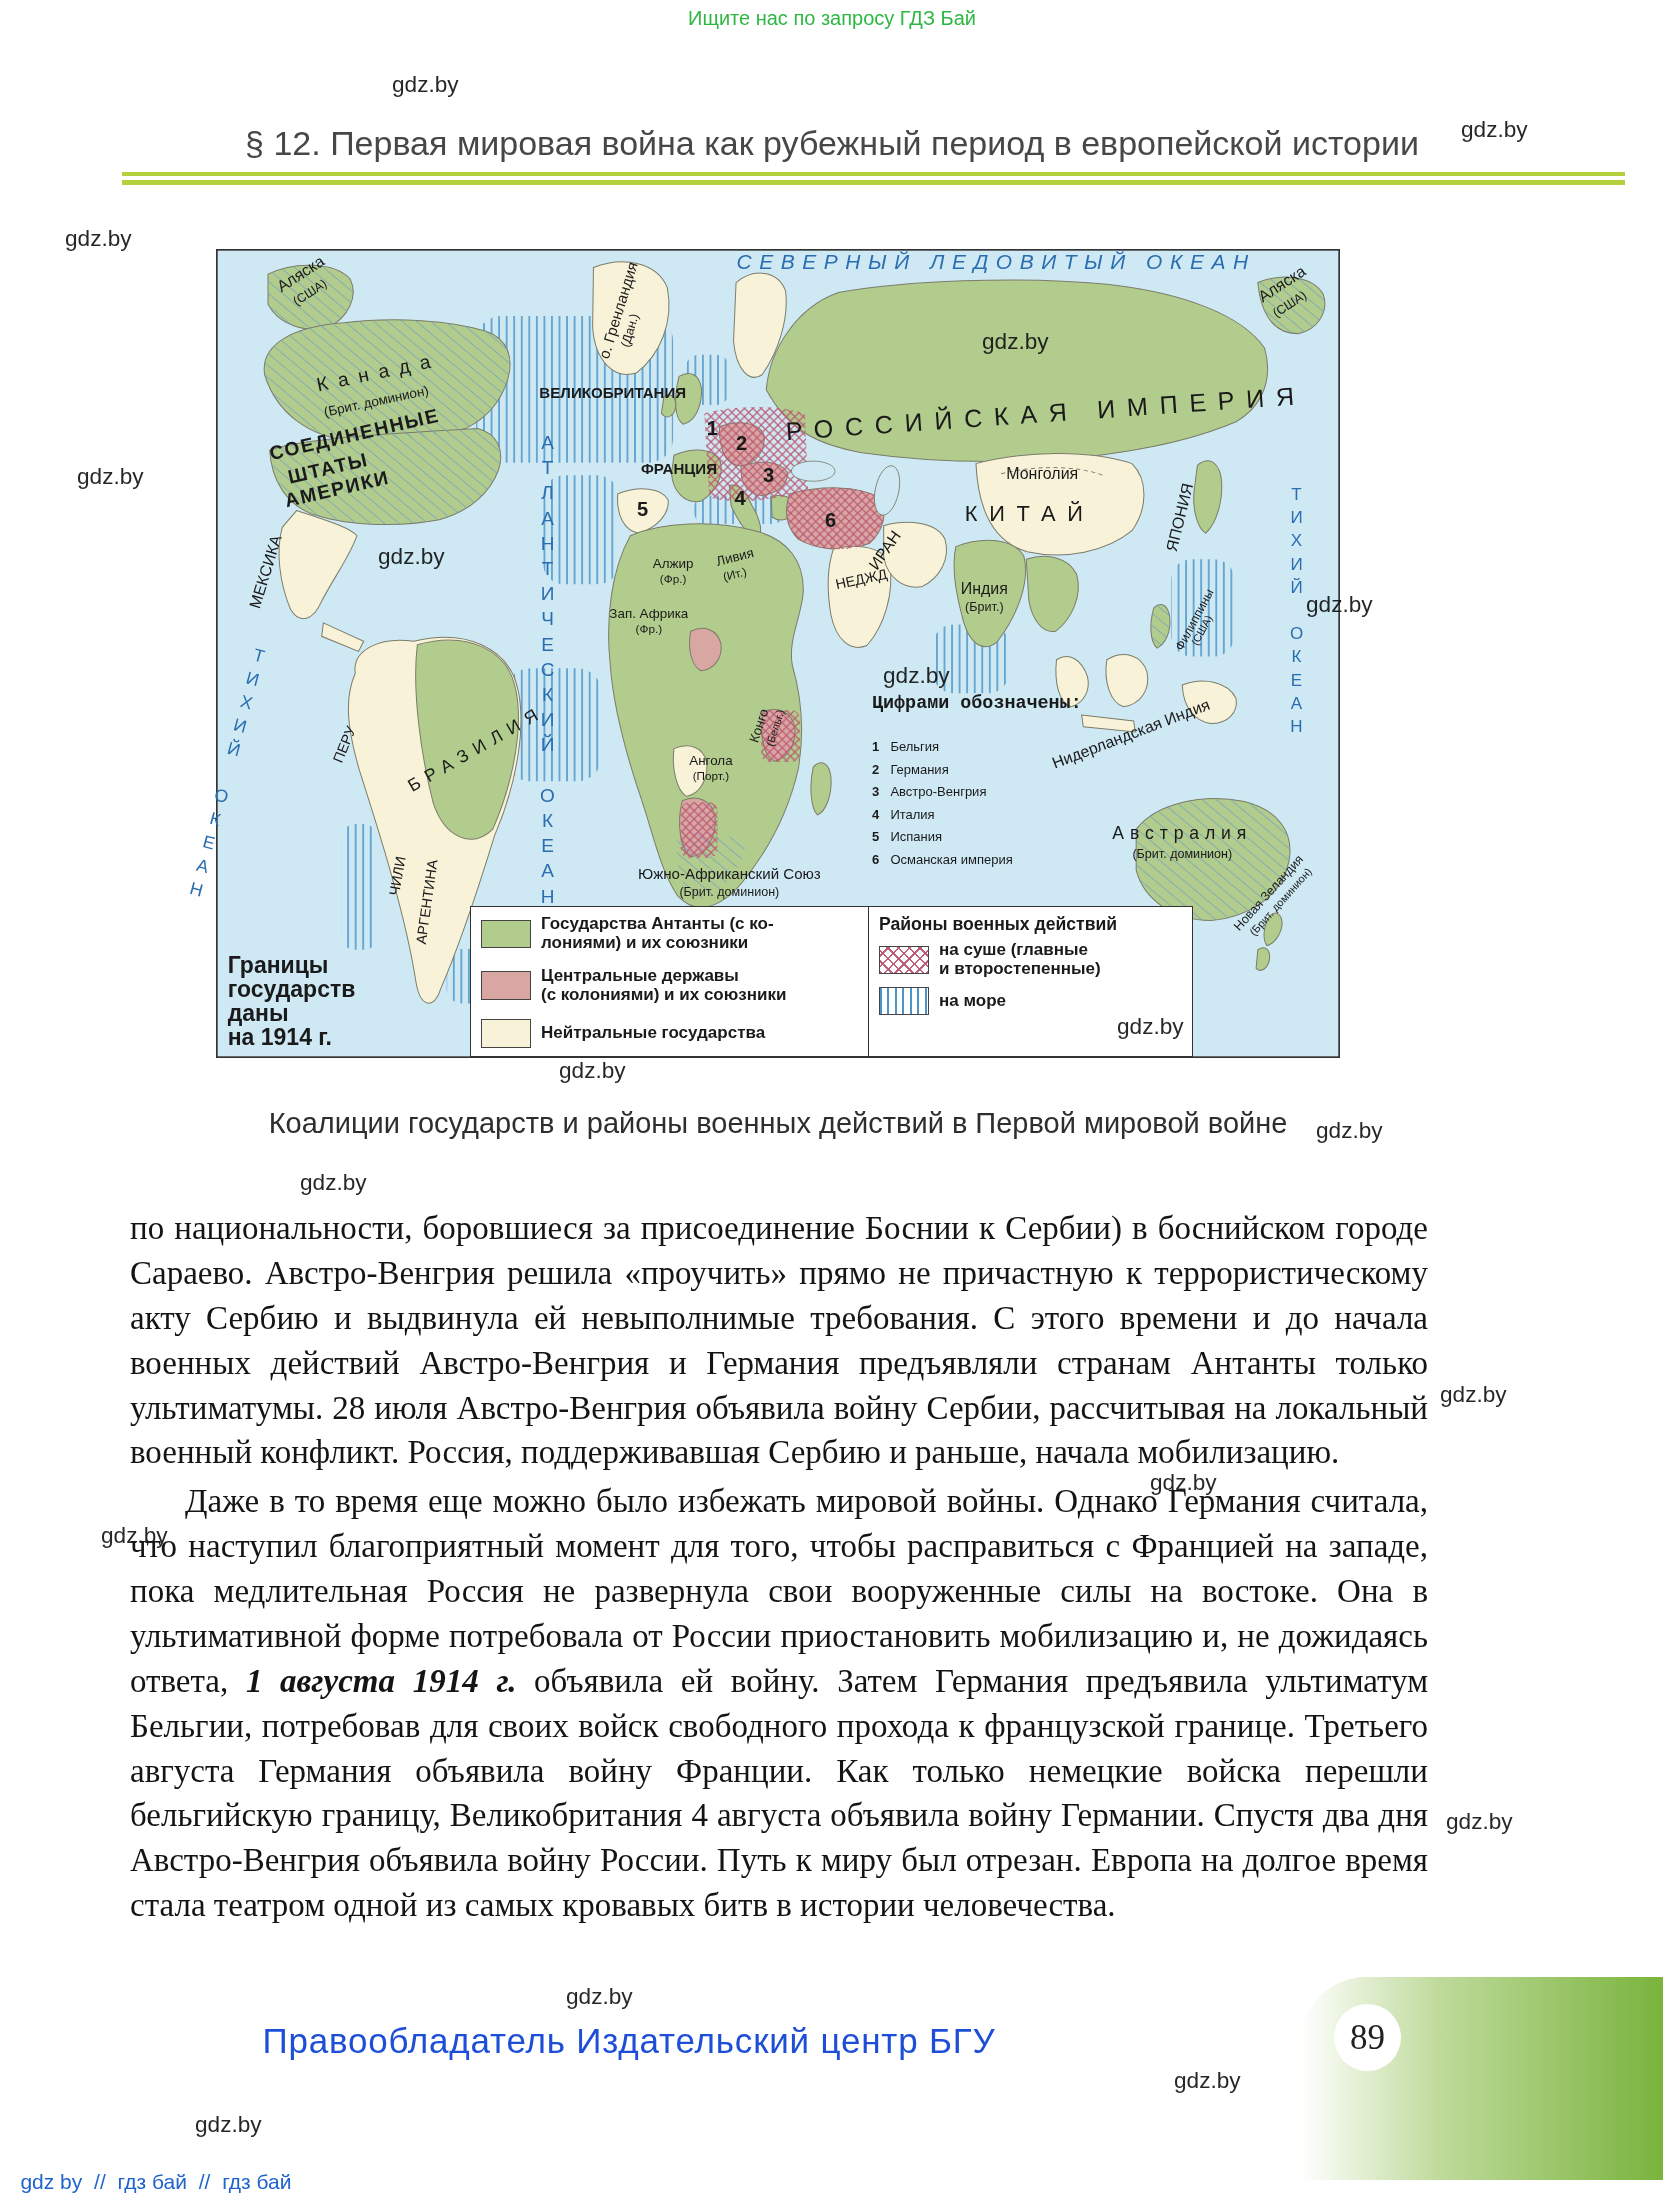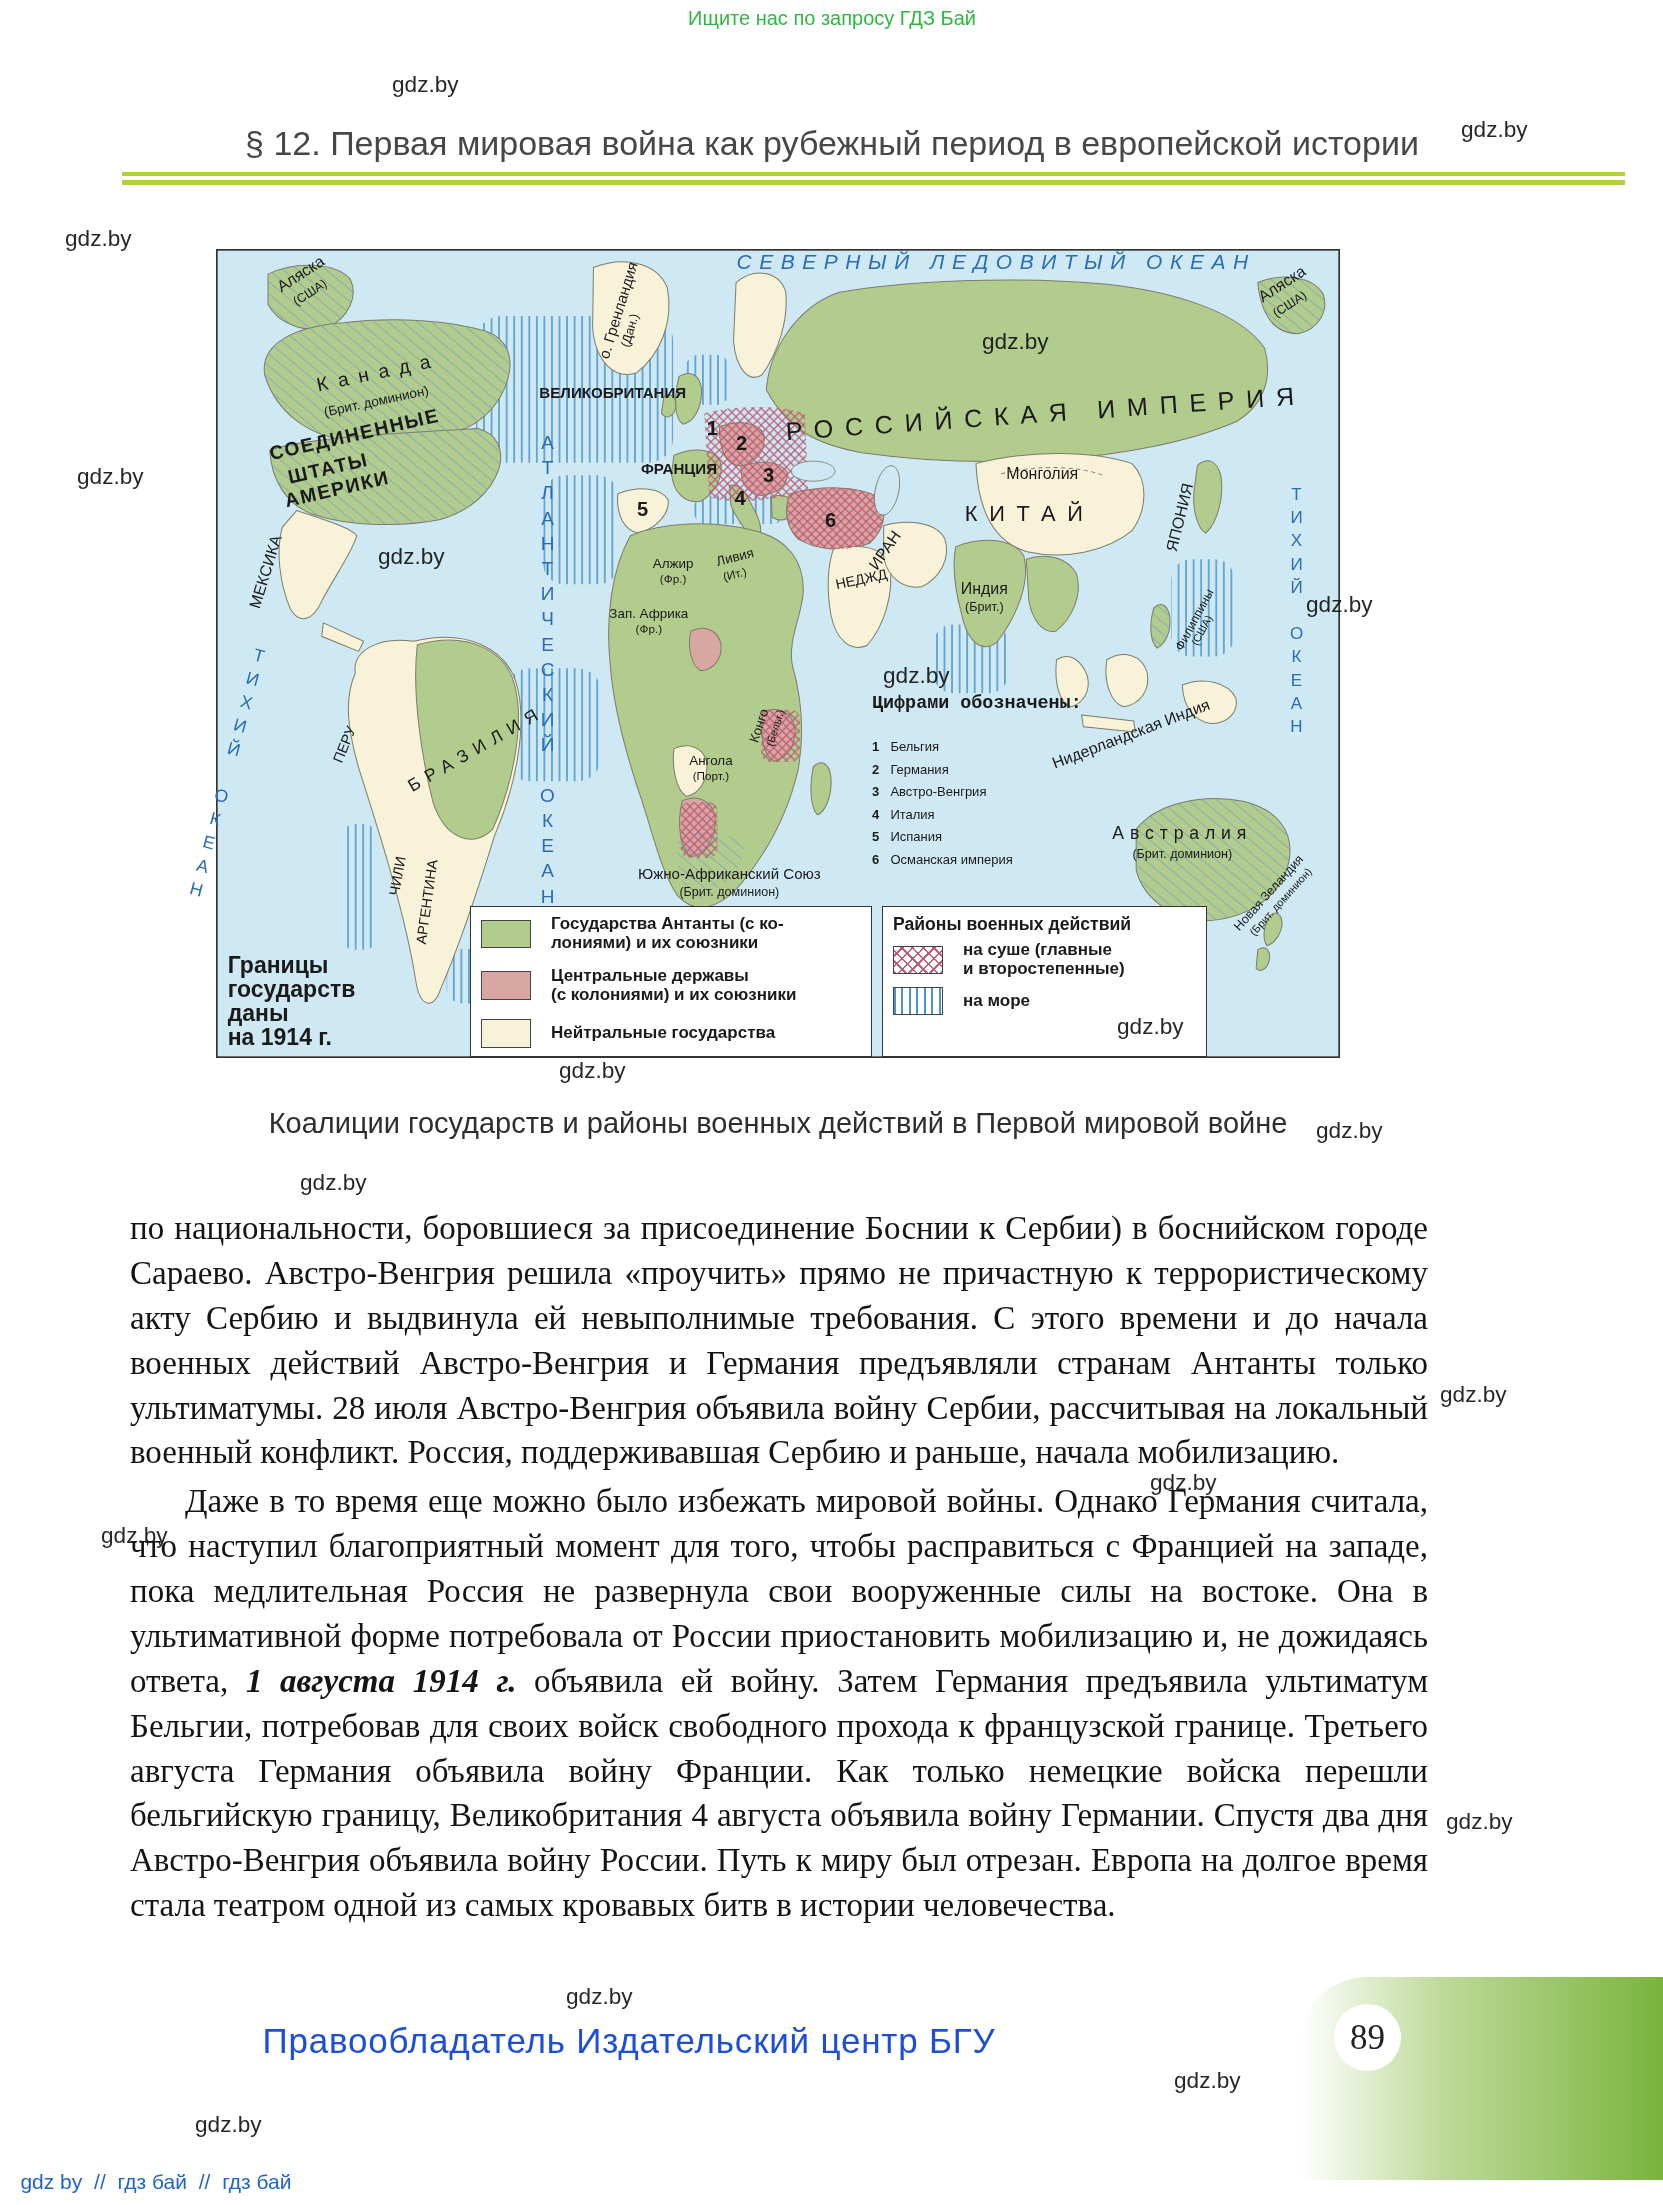--- a/index.html
+++ b/index.html
@@ -22,22 +22,22 @@
         color:#2a6db0;letter-spacing:4.2px;font-size:19px;z-index:5;}
   .numbers-legend{position:absolute;left:656px;top:444px;width:210px;z-index:6;}
   .numbers-legend .nl-title{font-weight:bold;font-size:18.4px;line-height:22px;margin-bottom:21px;font-family:Liberation Mono, monospace;}
   .nl-item{font-size:13px;line-height:22.6px;}
   .nl-num{font-weight:bold;display:inline-block;min-width:18.4px;}
   .map-note{position:absolute;left:11.7px;top:704px;width:176px;font-weight:bold;
         font-size:23px;line-height:24px;z-index:6;}
   .legend-box{position:absolute;background:#fff;border:1.7px solid #333;box-sizing:border-box;z-index:7;}
   .legend-colors{left:254px;top:657px;width:402px;height:151px;padding:8.4px 10px;
         display:flex;flex-direction:column;justify-content:space-between;}
-  .legend-war{left:666px;top:657px;width:325px;height:151px;padding:6.7px 10px;box-sizing:border-box;}
-  .lrow{display:flex;align-items:center;gap:20px;}
+  .legend-war{left:652px;top:657px;width:325px;height:151px;padding:6.7px 10px;box-sizing:border-box;}
+  .lrow{display:flex;align-items:center;gap:10px;}
   .swatch{flex:none;width:50px;height:28.5px;border:1.3px solid #444;box-sizing:border-box;}
   .ltext{font-size:17px;font-weight:bold;line-height:18.4px;}
   .lw-title{font-size:17.6px;font-weight:bold;margin-bottom:6.7px;}
   .legend-war .lrow{margin-bottom:8.4px;}
   .sw-entente{background:#b2cc8d;}
   .sw-central{background:#d9a7a2;}
   .sw-neutral{background:#f8f3d8;}
   .sw-land{background:
       repeating-linear-gradient(45deg, rgba(187,90,116,.95) 0 1.7px, transparent 1.7px 7.5px),
       repeating-linear-gradient(-45deg, rgba(187,90,116,.95) 0 1.7px, transparent 1.7px 7.5px),#fff;}

